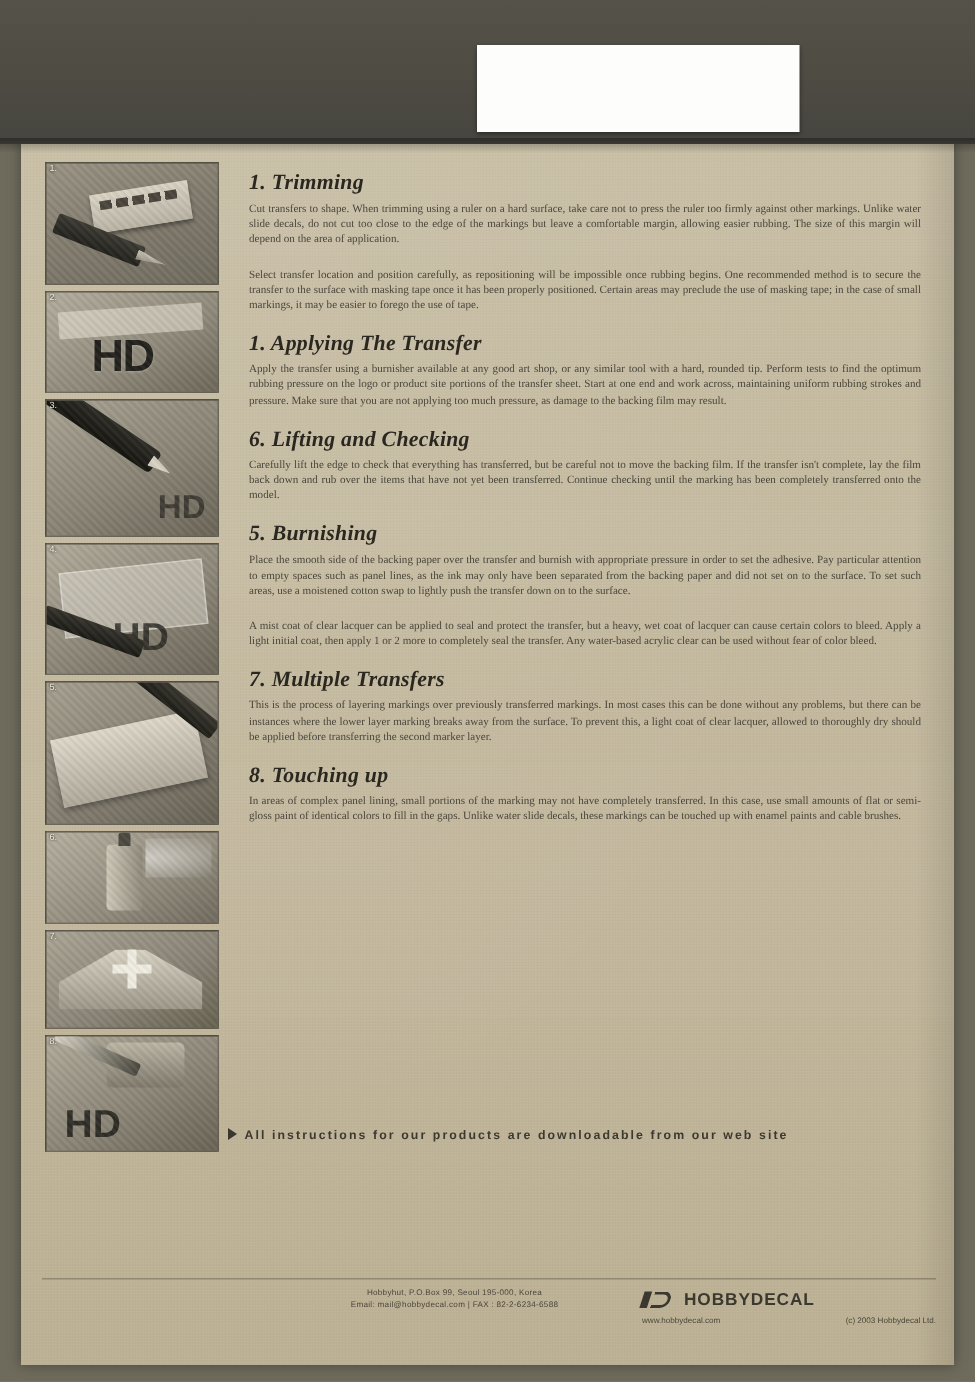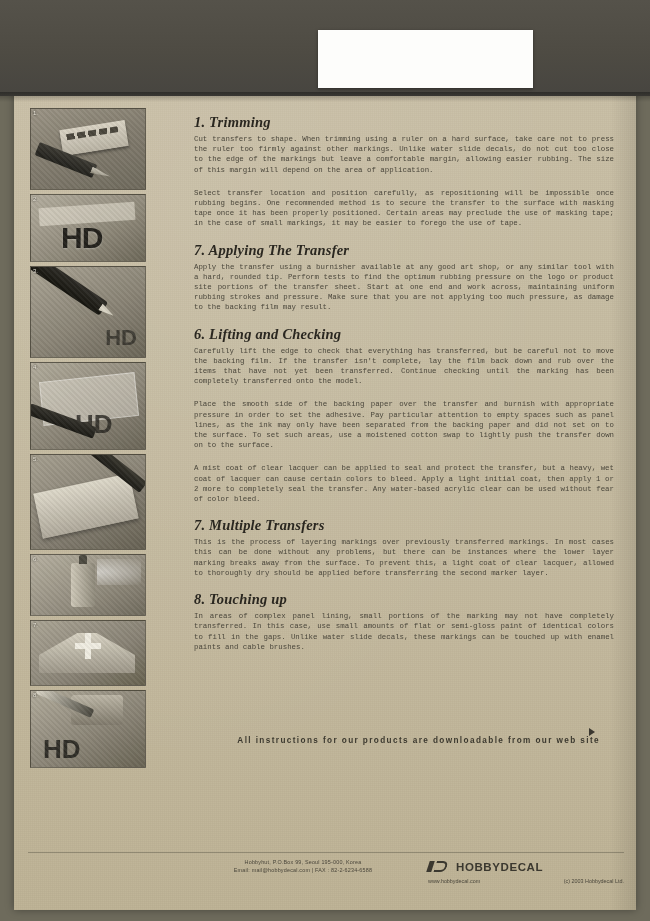--- a/index.html
+++ b/index.html
@@ -279,48 +279,47 @@
     position:absolute; left:4px; top:6px; width:60px; height:9px;
     background: linear-gradient(90deg,#d8d3c4,#4b4940);
     transform: rotate(24deg); border-radius: 2px;
   }
   .p8 .hd {
     position:absolute; left:12px; bottom:2px;
     font-size:26px; font-weight:bold; color:#201f1a; opacity:.85;
   }
 
   
-  .step { margin-bottom: 13px; margin-left: 28px; }
+  .step { margin-bottom: 13px; }
   .step-title {
     font-size: 14.5px;
     font-weight: bold;
     font-style: italic;
     color: #2a2720;
     font-family: "Liberation Serif", serif;
     margin: 0 0 3px 0;
     letter-spacing: .2px;
   }
   .step-body {
     font-size: 7.4px;
     line-height: 10.2px;
     color: #4a463b;
     text-align: justify;
     margin: 0;
-    font-family: Liberation Mono, monospace;
+    font-family: Liberation Serif, serif;
   }
 
   
   .footnote {
     position: absolute;
     left: 152px;
-    top: 728px;
+    top: 752px;
     width: 448px;
     display: flex;
-    align-items: flex-end;
-    flex-direction: column;
+    align-items: flex-start;
   }
   .footnote .tri {
     width: 0; height: 0;
     border-left: 6px solid #3a372f;
     border-top: 4px solid transparent;
     border-bottom: 4px solid transparent;
     margin-right: 5px;
   }
   .footnote .txt {
     font-size: 8.2px;
@@ -490,30 +489,31 @@
       <div class="step">
         <h2 class="step-title">1. Trimming</h2>
         <p class="step-body">Cut transfers to shape. When trimming using a ruler on a hard surface, take care not to press the ruler too firmly against other markings. Unlike water slide decals, do not cut too close to the edge of the markings but leave a comfortable margin, allowing easier rubbing. The size of this margin will depend on the area of application.</p>
       </div>
 
       <div class="step">
         <p class="step-body">Select transfer location and position carefully, as repositioning will be impossible once rubbing begins. One recommended method is to secure the transfer to the surface with masking tape once it has been properly positioned. Certain areas may preclude the use of masking tape; in the case of small markings, it may be easier to forego the use of tape.</p>
       </div>
 
       <div class="step">
-        <h2 class="step-title">7. Applying The Transfer</h2>
+        <h2 class="step-title">1. Applying The Transfer</h2>
         <p class="step-body">Apply the transfer using a burnisher available at any good art shop, or any similar tool with a hard, rounded tip. Perform tests to find the optimum rubbing pressure on the logo or product site portions of the transfer sheet. Start at one end and work across, maintaining uniform rubbing strokes and pressure. Make sure that you are not applying too much pressure, as damage to the backing film may result.</p>
       </div>
 
       <div class="step">
         <h2 class="step-title">6. Lifting and Checking</h2>
         <p class="step-body">Carefully lift the edge to check that everything has transferred, but be careful not to move the backing film. If the transfer isn't complete, lay the film back down and rub over the items that have not yet been transferred. Continue checking until the marking has been completely transferred onto the model.</p>
       </div>
 
       <div class="step">
+        <h2 class="step-title">5. Burnishing</h2>
         <p class="step-body">Place the smooth side of the backing paper over the transfer and burnish with appropriate pressure in order to set the adhesive. Pay particular attention to empty spaces such as panel lines, as the ink may only have been separated from the backing paper and did not set on to the surface. To set such areas, use a moistened cotton swap to lightly push the transfer down on to the surface.</p>
       </div>
 
       <div class="step">
         <p class="step-body">A mist coat of clear lacquer can be applied to seal and protect the transfer, but a heavy, wet coat of lacquer can cause certain colors to bleed. Apply a light initial coat, then apply 1 or 2 more to completely seal the transfer. Any water-based acrylic clear can be used without fear of color bleed.</p>
       </div>
 
       <div class="step">
         <h2 class="step-title">7. Multiple Transfers</h2>
         <p class="step-body">This is the process of layering markings over previously transferred markings. In most cases this can be done without any problems, but there can be instances where the lower layer marking breaks away from the surface. To prevent this, a light coat of clear lacquer, allowed to thoroughly dry should be applied before transferring the second marker layer.</p>

